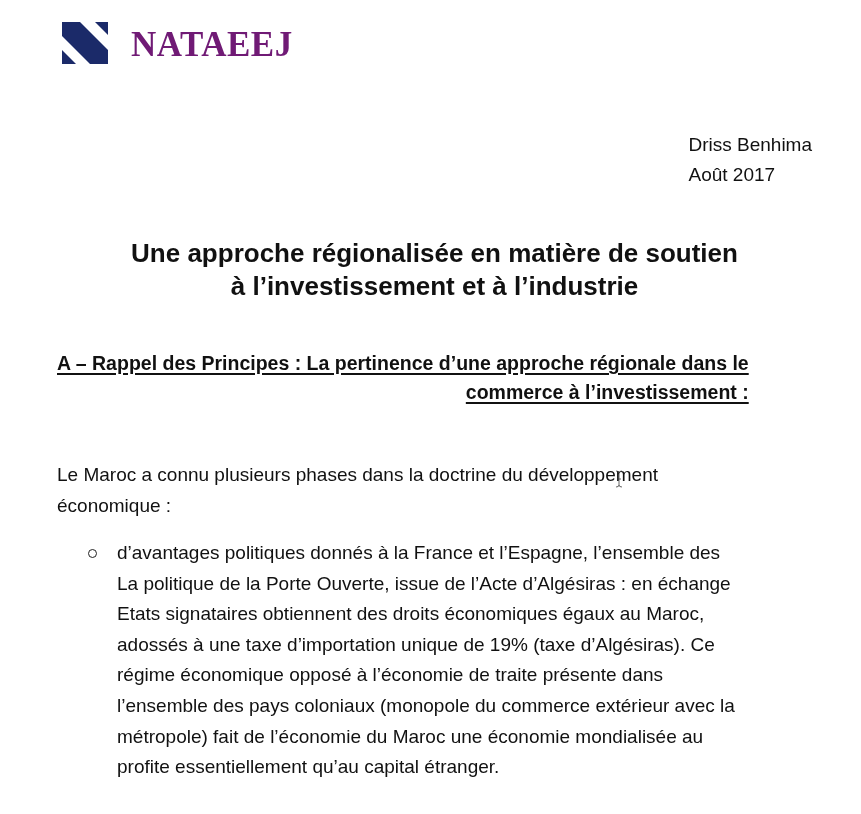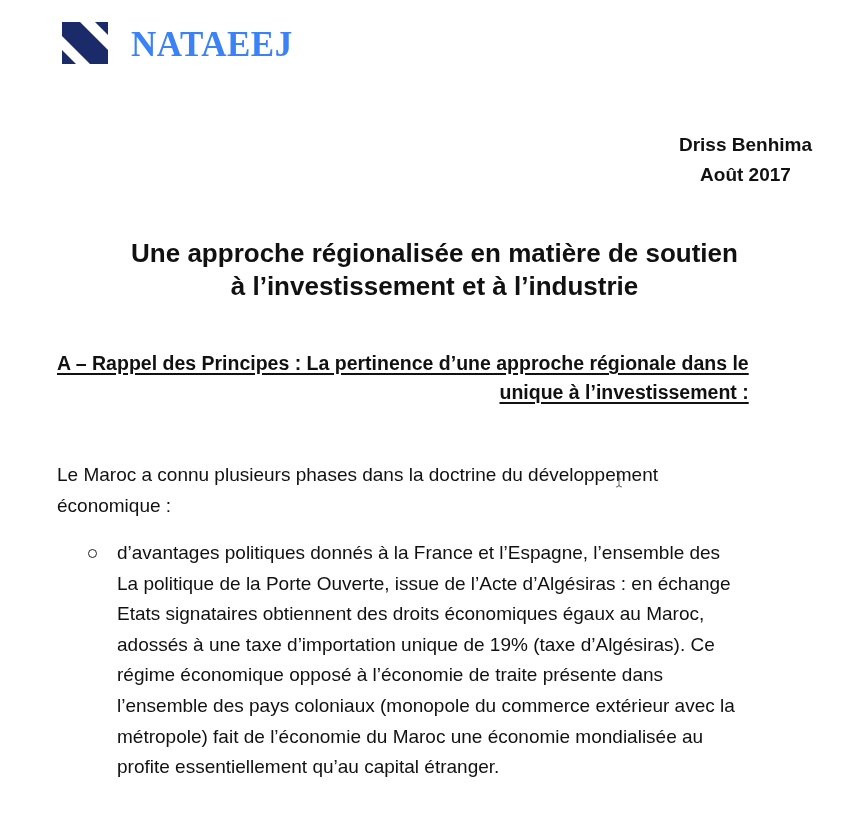--- a/index.html
+++ b/index.html
@@ -20,31 +20,31 @@
     
     .logo-mark {
       left: 62px; top: 22px; width: 46px; height: 42px;
     }
     .logo-text {
       left: 131px; top: 25px;
       font-family: "Liberation Serif", "DejaVu Serif", serif;
       font-weight: bold;
       font-size: 35px;
       letter-spacing: 0.5px;
-      color: #3b82f6;
+      color: #701a75;
       line-height: 40px;
       white-space: nowrap;
       text-align: center;
     }
 
     
     .author-block {
       right: 49px; top: 130px;
-      text-align: center;
-      font-weight: bold;
+      text-align: left;
+      font-weight: normal;
       font-size: 19px;
       line-height: 30px;
     }
     .author-block div { white-space: nowrap; }
 
     
     .doc-title {
       left: 57px; width: 755px; top: 237px;
       text-align: center;
       font-weight: bold;
@@ -124,21 +124,21 @@
   <div>Août 2017</div>
 </div>
 
 <div class="abs doc-title">
   <div>Une approche régionalisée en matière de soutien</div>
   <div>à l’investissement et à l’industrie</div>
 </div>
 
 <div class="abs section-heading">
   <div>A – Rappel des Principes : La pertinence d’une approche régionale dans le</div>
-  <div>unique à l’investissement :</div>
+  <div>commerce à l’investissement :</div>
 </div>
 
 <div class="abs intro-paragraph">
   <div>Le Maroc a connu plusieurs phases dans la doctrine du développement</div>
   <div>économique :</div>
 </div>
 
 <ul class="abs bullet-list">
   <li class="bullet-item">
     <span class="bullet-circle"></span>

